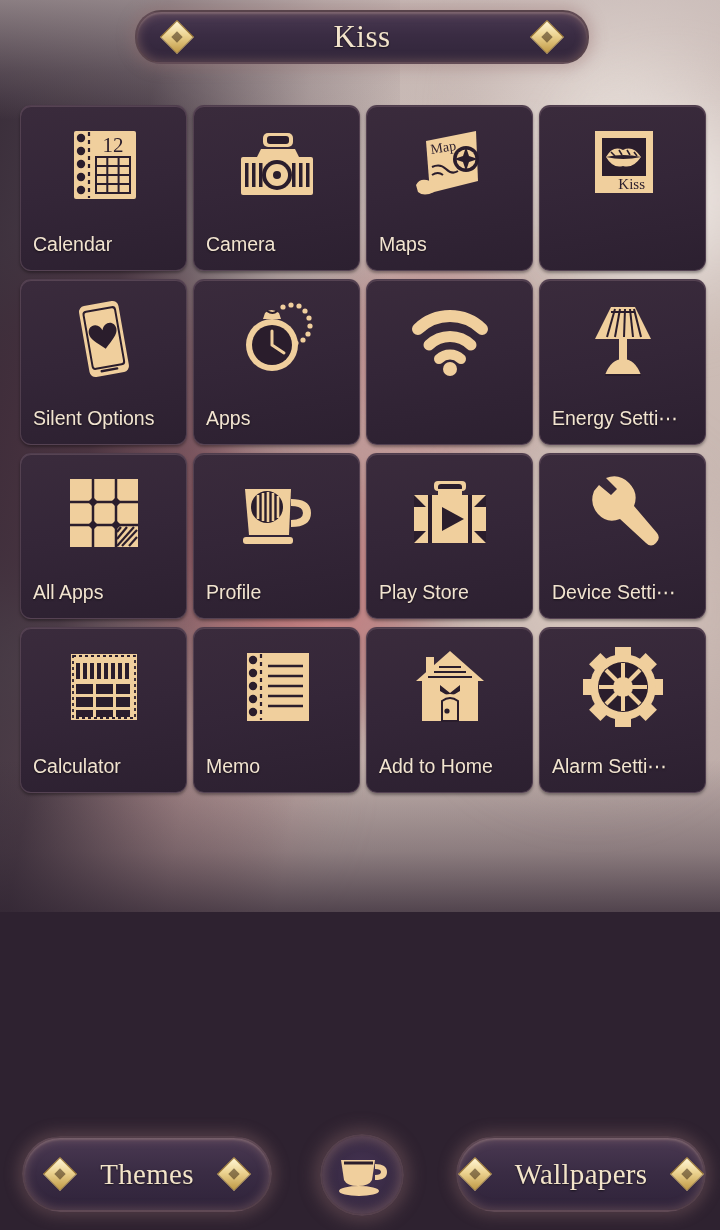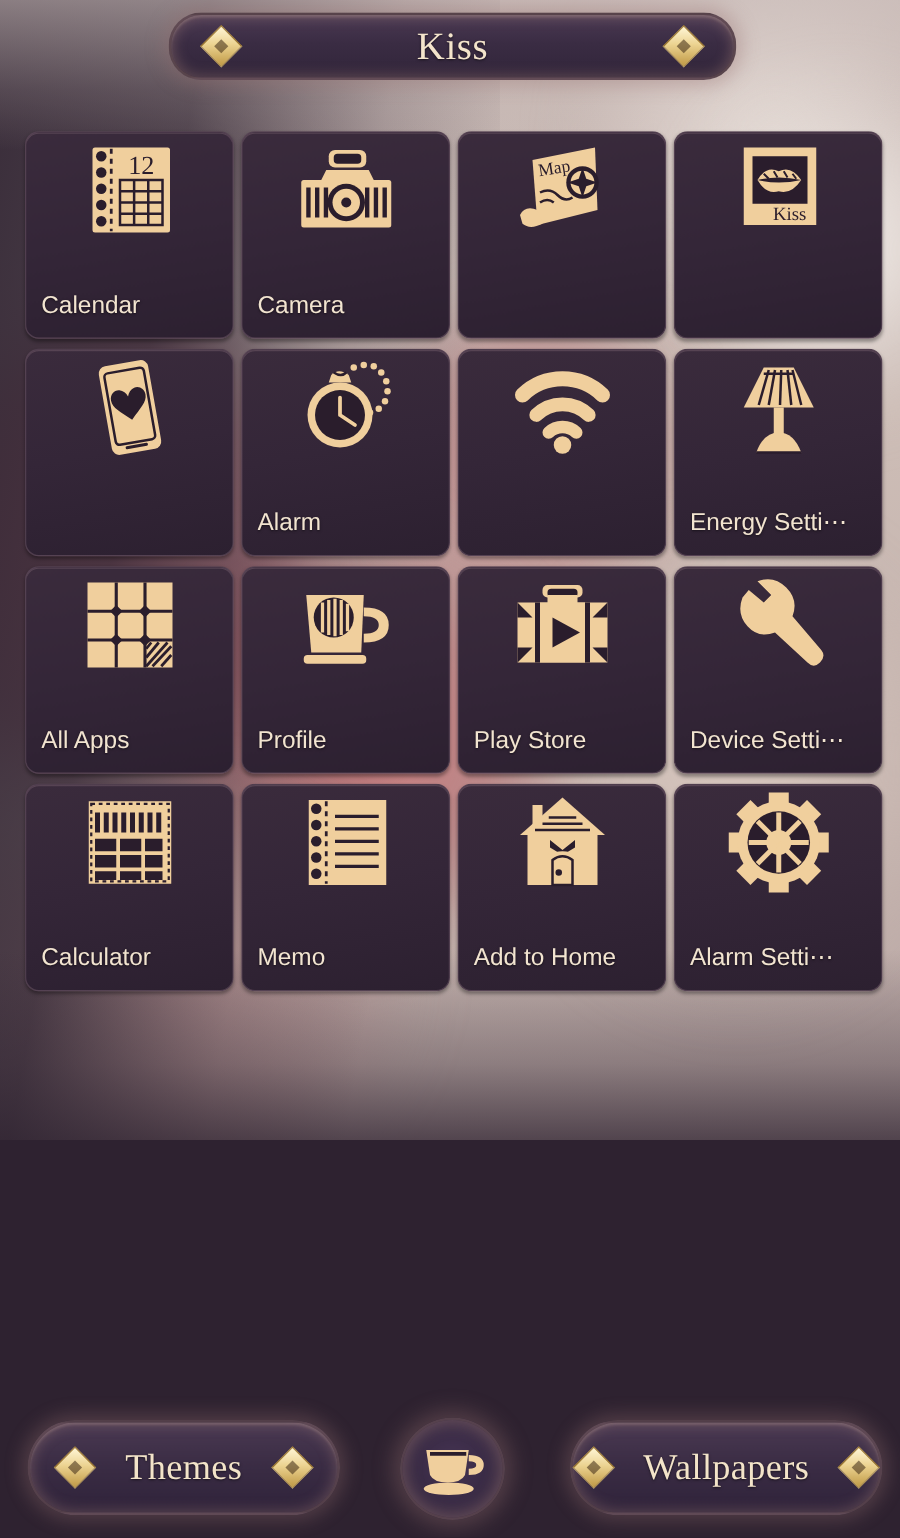--- a/index.html
+++ b/index.html
@@ -78,21 +78,21 @@
     gap:8px 8px;
   }
   .tile{
     width:165px;height:164px;border-radius:11px;
     background:linear-gradient(170deg,#3a2b3c 0%,#342638 48%,#2c2030 100%);
     border:1px solid rgba(120,96,110,.45);
     box-shadow:inset 0 1px 0 rgba(190,160,170,.22), 0 2px 3px rgba(0,0,0,.35);
     display:flex;flex-direction:column;align-items:center;justify-content:flex-start;
     position:relative;overflow:hidden;
   }
-  .tile-icon{height:118px;display:flex;align-items:flex-start;justify-content:center;width:100%;}
+  .tile-icon{height:118px;display:flex;align-items:center;justify-content:center;width:100%;}
   .tile-label{
     font-size:19.5px;color:#f2e4d0;
     width:100%;text-align:left;
     white-space:nowrap;overflow:hidden;
     position:absolute;bottom:14px;left:12px;
     text-shadow:0 1px 2px rgba(0,0,0,.55);
   }
   svg{display:block;}
   .ink{fill:#f0cf9d;}
   .ink-d{fill:#2a1d2c;}
@@ -207,20 +207,21 @@
           <path d="M22 22 L72 12 L74 62 L26 74 Z" class="ink"></path>
           <path d="M12 66 Q16 58 26 62 L30 73 Q20 78 14 73 Z" class="ink"></path>
           <text x="40" y="33" class="ink-d" font-family="Liberation Serif, serif" font-size="14" transform="rotate(-9 40 33)" text-anchor="middle">Map</text>
           <path d="M28 48 Q36 44 42 50 Q48 56 54 52" class="stroke-d" stroke-width="2"></path>
           <path d="M28 56 Q34 52 39 56" class="stroke-d" stroke-width="2"></path>
           <circle cx="62" cy="40" r="13" class="ink-d"></circle>
           <circle cx="62" cy="40" r="9.5" class="ink"></circle>
           <path d="M62 28 L65 37 L74 40 L65 43 L62 52 L59 43 L50 40 L59 37 Z" class="ink-d"></path>
         </svg>
       </div>
+      <div class="tile-label">Maps</div>
     </div>
 
     <div class="tile">
       <div class="tile-icon">
         <svg width="92" height="92" viewBox="0 0 92 92">
           <rect x="18" y="12" width="58" height="62" class="ink"></rect>
           <rect x="25" y="19" width="44" height="38" class="ink-d"></rect>
           <path d="M29 38 Q36 26 46 31 Q56 26 64 38 Q56 50 46 47 Q36 50 29 38 Z" class="ink"></path>
           <path d="M29 38 Q46 34 64 38 Q46 42 29 38 Z" class="ink-d"></path>
           <path d="M34 33 L38 37 M42 31 L45 36 M50 31 L53 36 M57 33 L60 37" class="stroke-d" stroke-width="1.6"></path>
@@ -234,20 +235,21 @@
         <svg width="92" height="92" viewBox="0 0 92 92">
           <g transform="rotate(-10 46 46)">
             <rect x="26" y="10" width="40" height="72" rx="6" class="ink"></rect>
             <rect x="30" y="16" width="32" height="58" rx="3" class="stroke-d" stroke-width="2"></rect>
             <path d="M46 56 C38 48 32 44 32 38 C32 33 36 30 40 31 C43 32 45 34 46 37
                      C47 34 49 32 52 31 C56 30 60 33 60 38 C60 44 54 48 46 56 Z" class="ink-d"></path>
             <rect x="37" y="76" width="18" height="2.5" rx="1" class="ink-d"></rect>
           </g>
         </svg>
       </div>
+      <div class="tile-label">Silent Options</div>
     </div>
 
     <div class="tile">
       <div class="tile-icon">
         <svg width="92" height="92" viewBox="0 0 92 92">
           <g class="ink">
             <circle cx="52" cy="14" r="2.6"></circle>
               <circle cx="60" cy="12" r="2.6"></circle>
             <circle cx="68" cy="13" r="2.6"></circle>
               <circle cx="74" cy="18" r="2.6"></circle>
@@ -257,21 +259,21 @@
               <circle cx="72" cy="47" r="2.6"></circle>
             <circle cx="65" cy="50" r="2.6"></circle>
           </g>
           <path d="M34 20 Q40 14 48 20 L50 26 L32 26 Z" class="ink"></path>
           <path d="M36 18 Q42 22 46 18" class="stroke-d" stroke-width="2"></path>
           <circle cx="41" cy="52" r="26" class="ink"></circle>
           <circle cx="41" cy="52" r="20" class="ink-d"></circle>
           <path d="M41 52 L41 38 M41 52 L53 60" class="stroke" stroke-width="3" stroke-linecap="round"></path>
         </svg>
       </div>
-      <div class="tile-label">Alarm</div>
+      <div class="tile-label">Apps</div>
     </div>
 
     <div class="tile">
       <div class="tile-icon">
         <svg width="92" height="92" viewBox="0 0 92 92">
           <g class="stroke" stroke-linecap="round">
             <path d="M14 36 A46 46 0 0 1 78 36" stroke-width="12"></path>
             <path d="M25 52 A30 30 0 0 1 67 52" stroke-width="11"></path>
             <path d="M35 66 A16 16 0 0 1 57 66" stroke-width="10"></path>
           </g>

